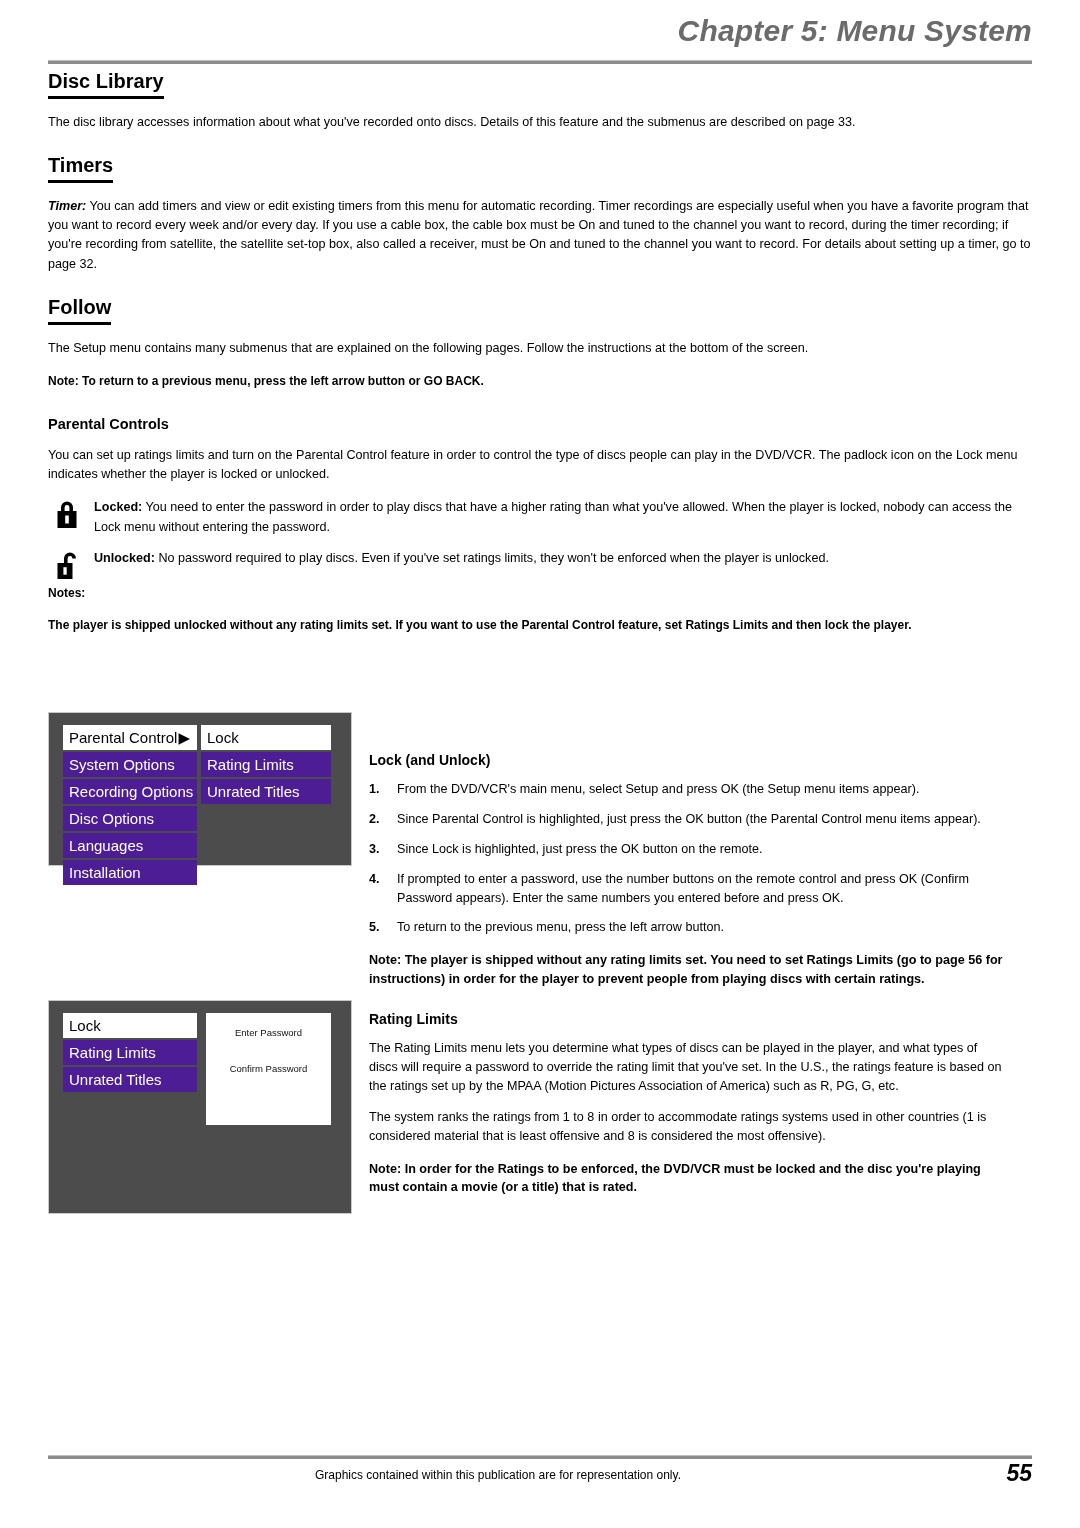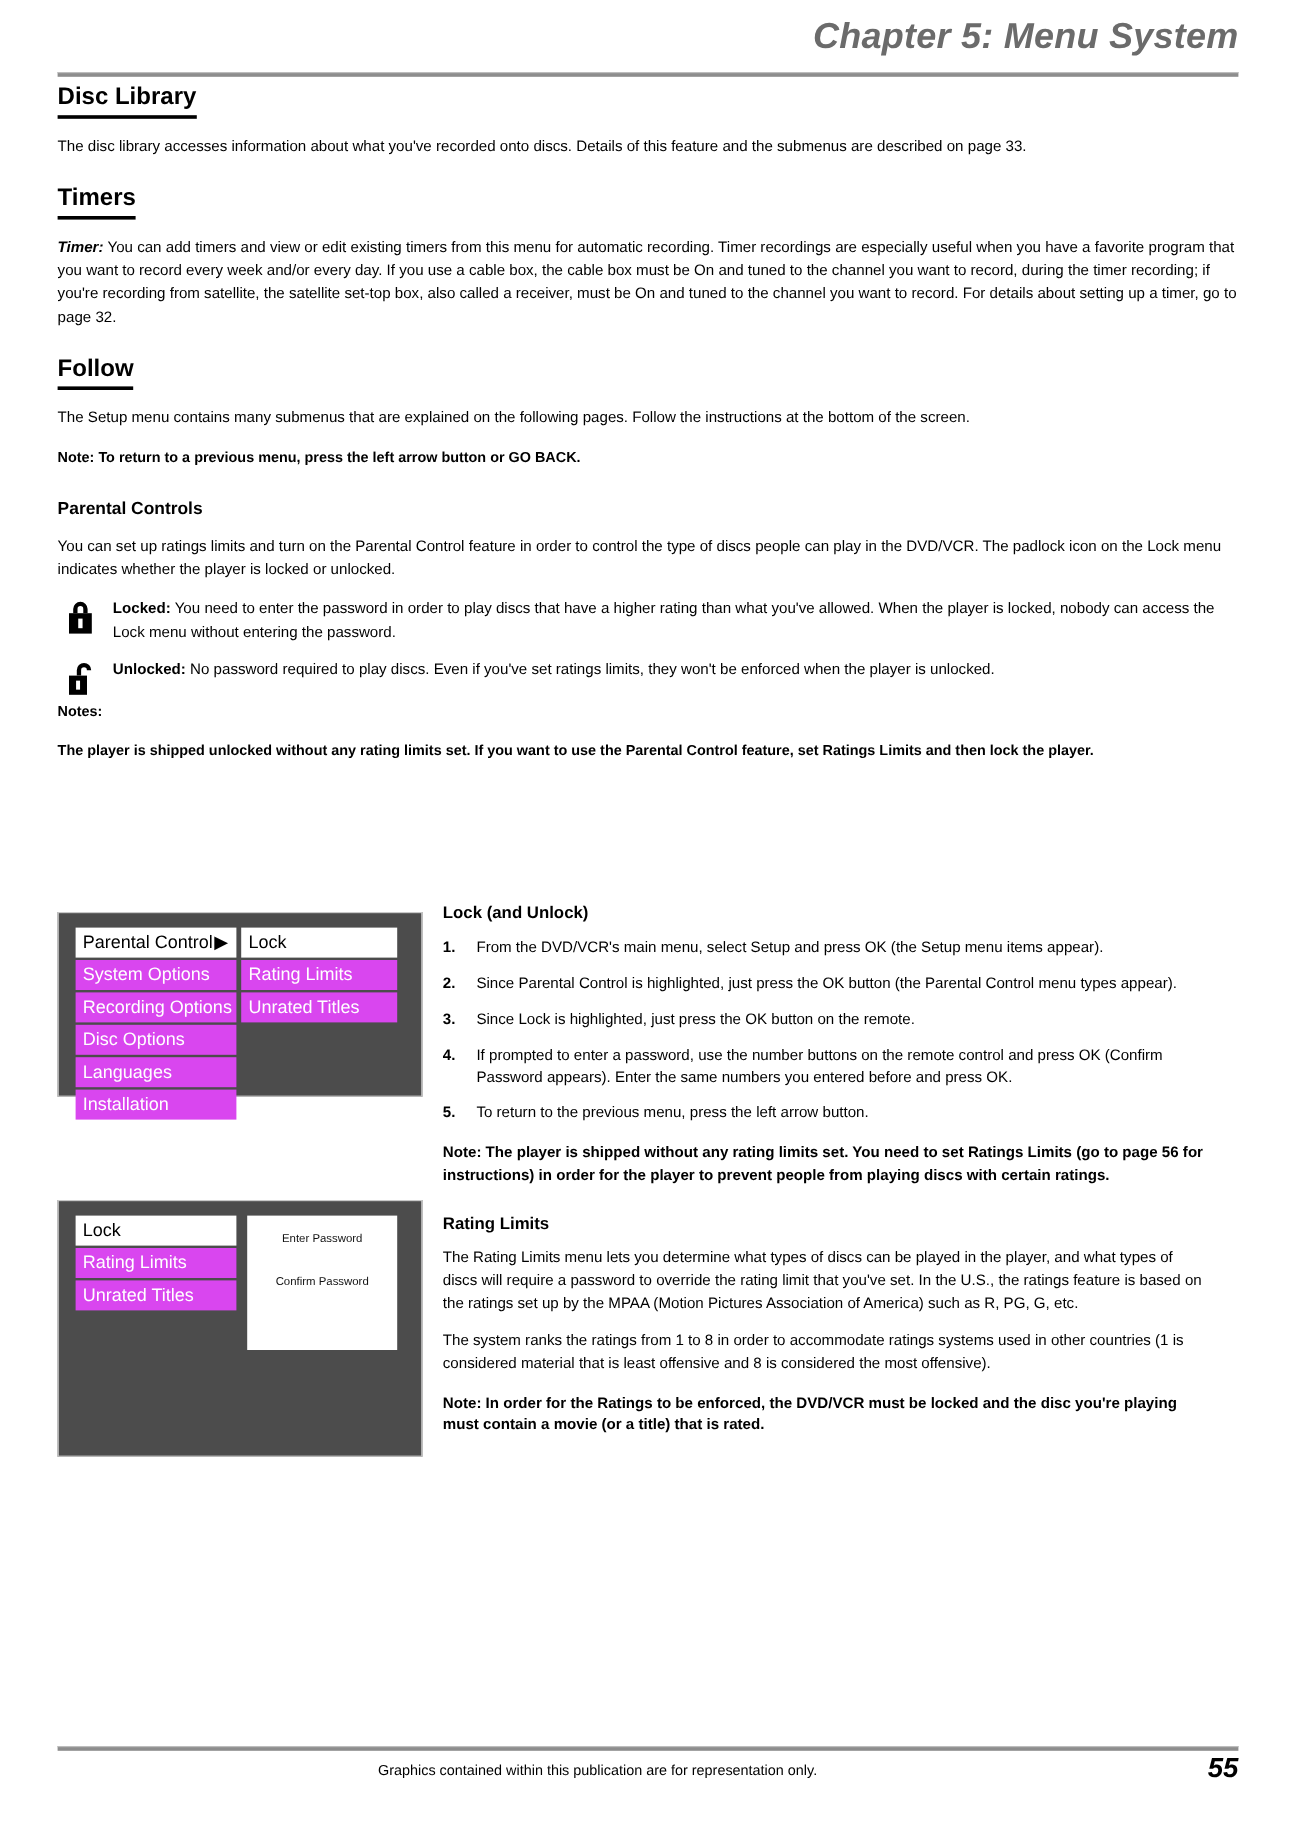--- a/index.html
+++ b/index.html
@@ -105,31 +105,31 @@
   }
   .lock-icon svg { display: block; }
 
   
   .menu-panel {
     position: absolute;
     background: #4c4c4c;
     border: 1px solid #c9c9c9;
     box-sizing: border-box;
   }
-  #menu-panel-1 { left: 48px; top: 760px; width: 304px; height: 154px; }
+  #menu-panel-1 { left: 48px; top: 712px; width: 304px; height: 154px; }
   #menu-panel-2 { left: 48px; top: 1000px; width: 304px; height: 214px; }
 
   .menu-col { position: absolute; }
   .menu-item {
     box-sizing: border-box;
     height: 25px;
     line-height: 25px;
     font-size: 15px;
     color: #ffffff;
-    background: #d946ef;
+    background: #4c1d95;
     padding-left: 6px;
     margin-bottom: 2px;
     white-space: nowrap;
     overflow: hidden;
     position: relative;
   }
   .menu-item.selected {
     background: #ffffff;
     color: #000000;
   }
@@ -347,21 +347,21 @@
 
   <div class="right-col">
     <h3 class="rsub">Lock (and Unlock)</h3>
     <ol class="steps">
       <li>
         <span class="num">1.</span>
         <span>From the DVD/VCR's main menu, select Setup and press OK (the Setup menu items appear).</span>
       </li>
       <li>
         <span class="num">2.</span>
-        <span>Since Parental Control is highlighted, just press the OK button (the Parental Control menu types appear).</span>
+        <span>Since Parental Control is highlighted, just press the OK button (the Parental Control menu items appear).</span>
       </li>
       <li>
         <span class="num">3.</span>
         <span>Since Lock is highlighted, just press the OK button on the remote.</span>
       </li>
       <li>
         <span class="num">4.</span>
         <span>If prompted to enter a password, use the number buttons on the remote control and press OK (Confirm Password appears). Enter the same numbers you entered before and press OK.</span>
       </li>
       <li>

